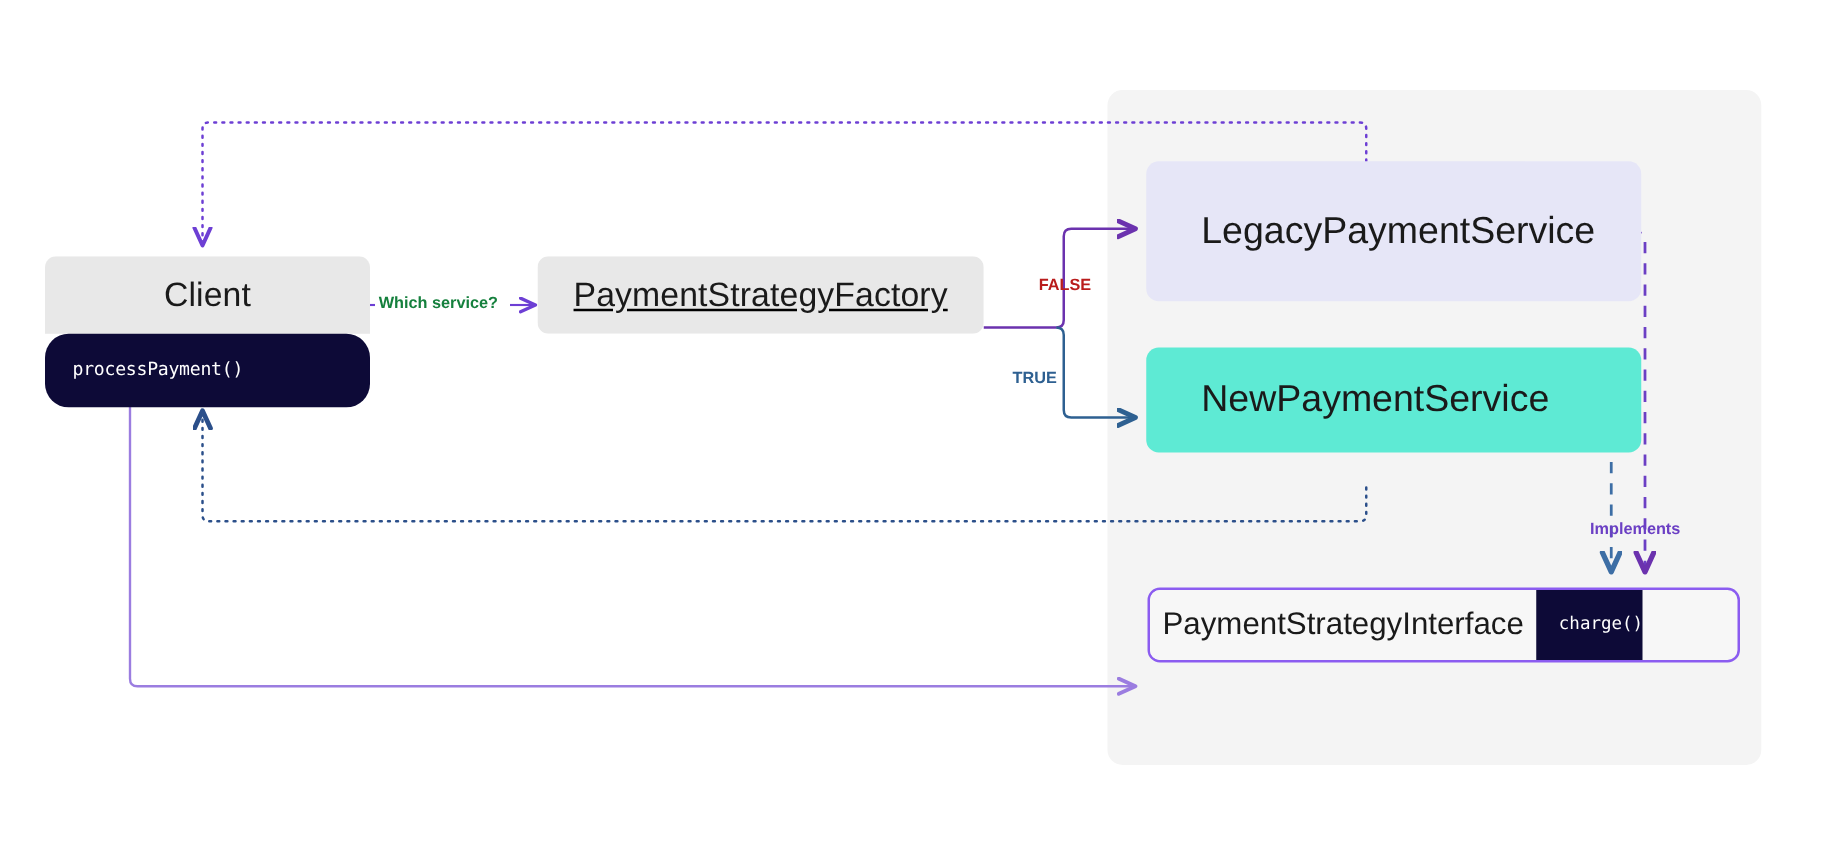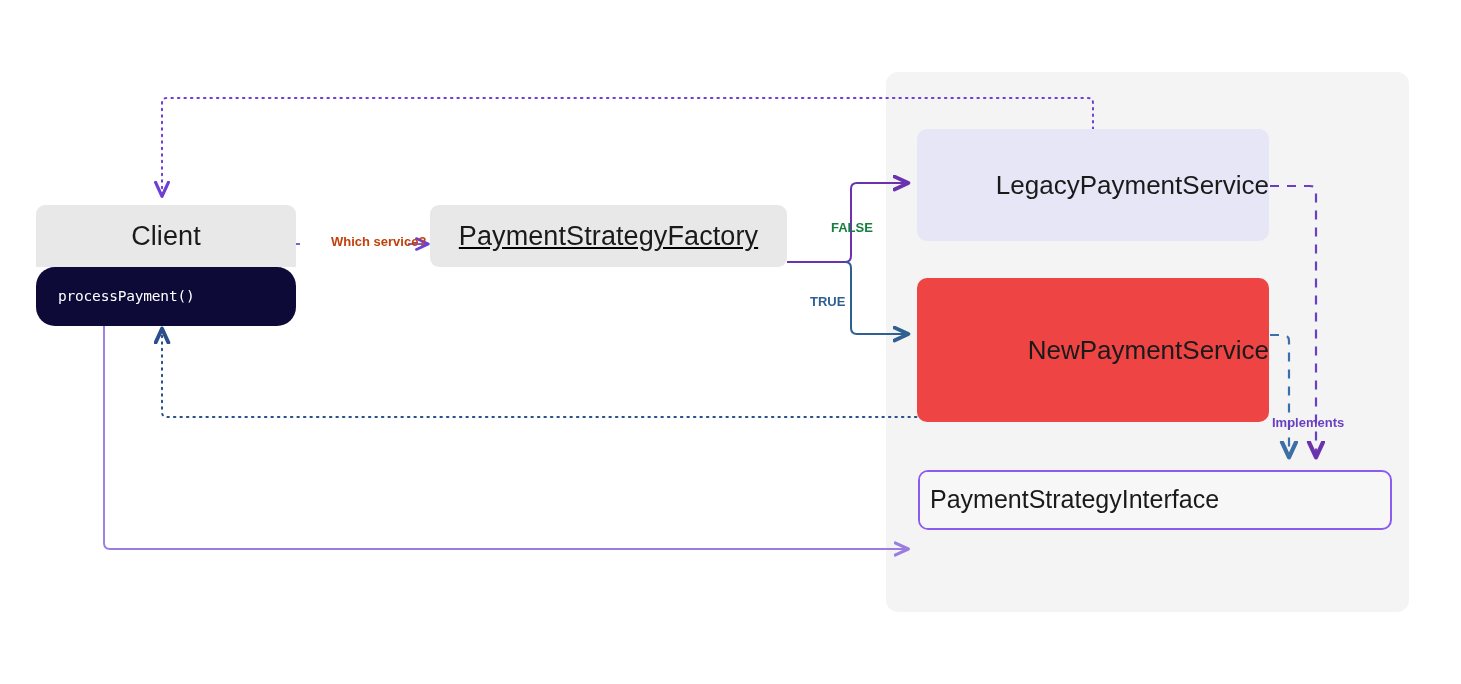--- a/index.html
+++ b/index.html
@@ -101,44 +101,45 @@
     padding: 20px 0 20px 18px;
     white-space: nowrap;
   }
 
   
   .service-node {
     position: absolute;
     border-radius: 10px;
     display: flex;
     align-items: center;
-    justify-content: flex-end;
-    font-size: 26px;
+    justify-content: flex-start;
+    font-size: 30px;
     color: #1a1a1a;
     white-space: nowrap;
+    padding-left: 44px;
   }
   #node-legacy {
     left: 917px; top: 129px; width: 352px; height: 112px;
     background: #e6e6f7;
   }
   #node-new {
-    left: 917px; top: 278px; width: 352px; height: 144px;
-    background: #ef4444;
+    left: 917px; top: 278px; width: 352px; height: 84px;
+    background: #5eead4;
   }
 
   
   .edge-label {
     position: absolute;
     font-size: 13px;
     font-weight: bold;
     white-space: nowrap;
     line-height: 1;
   }
-  #label-which-service { left: 303px; top: 235px; color: #c2410c; margin-left: 28px; }
-  #label-false         { left: 831px; top: 221px; color: #15803d; }
+  #label-which-service { left: 303px; top: 235px; color: #15803d; }
+  #label-false         { left: 831px; top: 221px; color: #b91c1c; }
   #label-true          { left: 810px; top: 295px; color: #2e6091; }
   #label-implements    { left: 1272px; top: 416px; color: #6b3fc4; }
 </style>
 </head>
 <body>
 
 <div id="canvas">
 
   <div class="group-panel"></div>
 
@@ -210,20 +211,21 @@
   <div class="service-node" id="node-legacy">
     <span>LegacyPaymentService</span>
   </div>
 
   <div class="service-node" id="node-new">
     <span>NewPaymentService</span>
   </div>
 
   <div id="node-interface">
     <div class="node-title">PaymentStrategyInterface</div>
+    <div class="node-method">charge()</div>
   </div>
 
   <div class="edge-label" id="label-which-service">Which service?</div>
   <div class="edge-label" id="label-false">FALSE</div>
   <div class="edge-label" id="label-true">TRUE</div>
   <div class="edge-label" id="label-implements">Implements</div>
 
 </div>
 
 </body></html>

